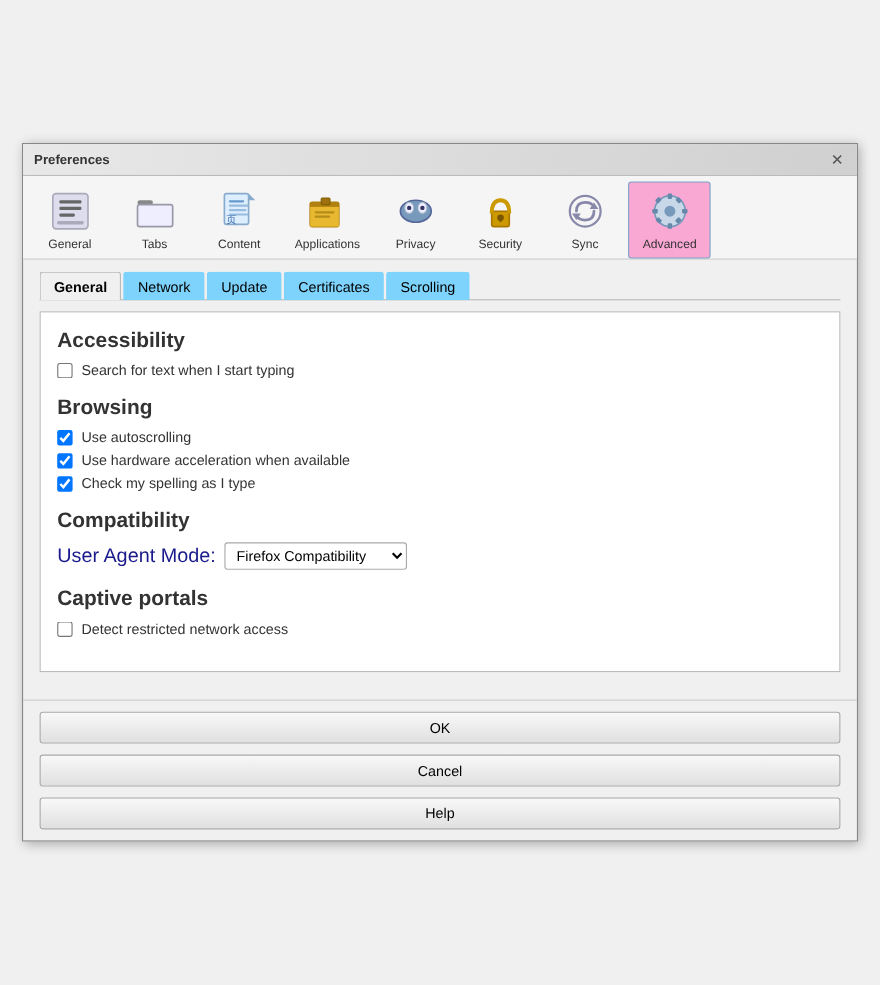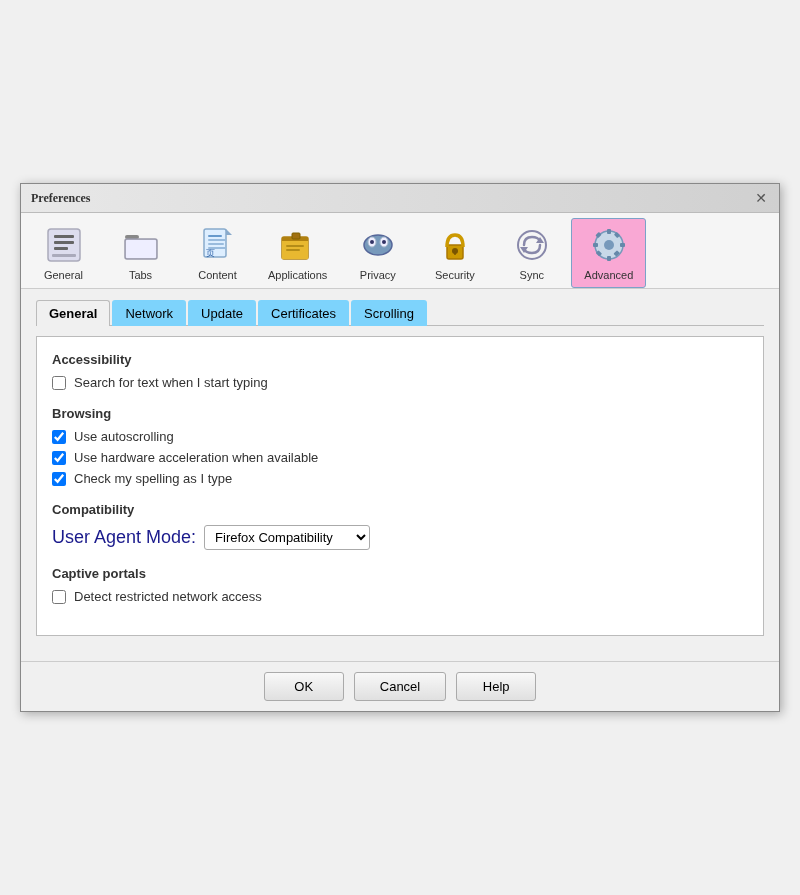--- a/index.html
+++ b/index.html
@@ -24,21 +24,20 @@
       padding: 6px 10px;
       display: flex;
       align-items: center;
       justify-content: space-between;
       border-bottom: 1px solid #bbb;
     }
     .title-bar-text {
       font-size: 12px;
       font-weight: 600;
       color: #333;
-      font-family: Liberation Serif, serif;
     }
     .title-bar-close {
       width: 16px;
       height: 16px;
       cursor: pointer;
       font-size: 14px;
       color: #555;
       background: none;
       border: none;
       display: flex;
@@ -110,21 +109,21 @@
     .panel {
       border: 1px solid #bbb;
       background: #fff;
       padding: 15px;
       margin-bottom: 10px;
     }
     .section {
       margin-bottom: 16px;
     }
     .section-title {
-      font-size: 13px;
+      font-size: 19px;
       font-weight: 600;
       color: #333;
       margin-bottom: 8px;
     }
     .checkbox-row {
       display: flex;
       align-items: center;
       margin-bottom: 6px;
     }
     .checkbox-row input[type="checkbox"] {
@@ -169,20 +168,21 @@
       border-radius: 3px;
       cursor: pointer;
       appearance: auto;
     }
     .footer {
       display: flex;
       justify-content: center;
       gap: 10px;
       padding: 10px 15px;
       border-top: 1px solid #ccc;
+      flex-direction: column;
     }
     .btn-footer {
       padding: 6px 25px;
       font-size: 13px;
       background: linear-gradient(to bottom, #f8f8f8, #e0e0e0);
       border: 1px solid #aaa;
       border-radius: 3px;
       cursor: pointer;
       min-width: 80px;
     }

